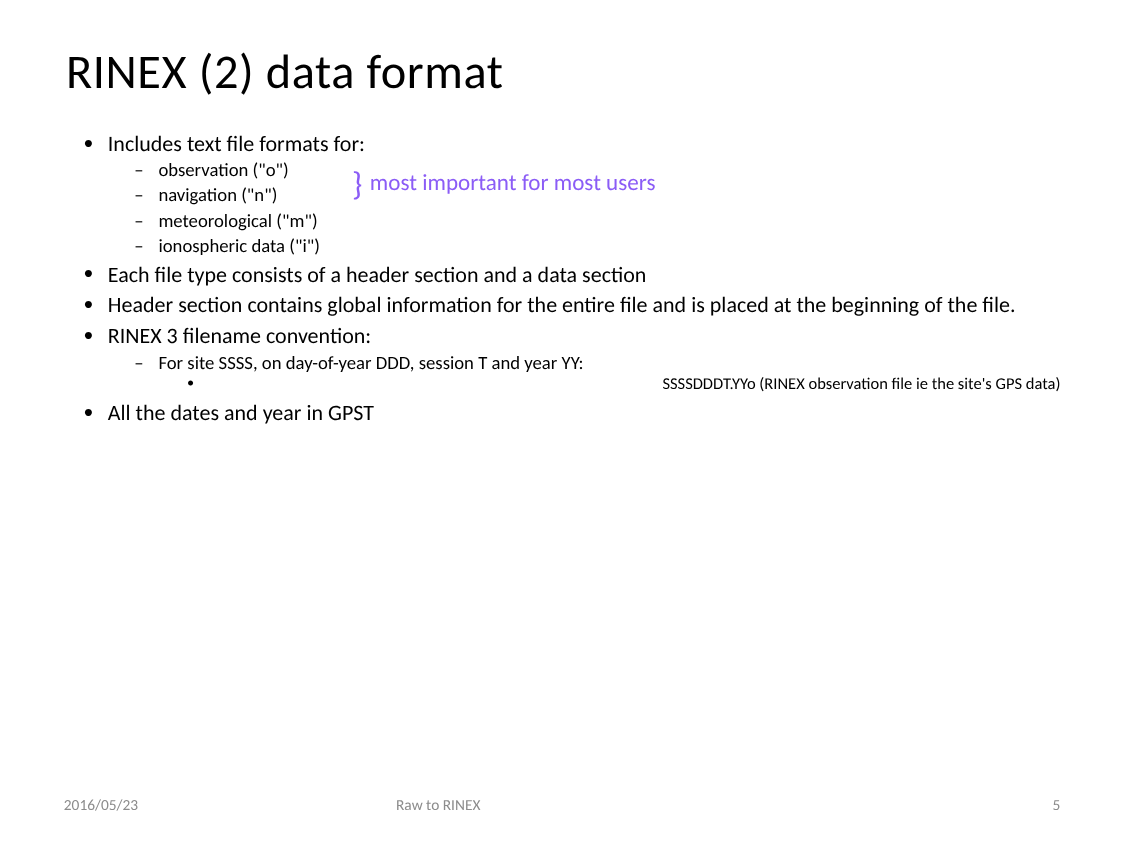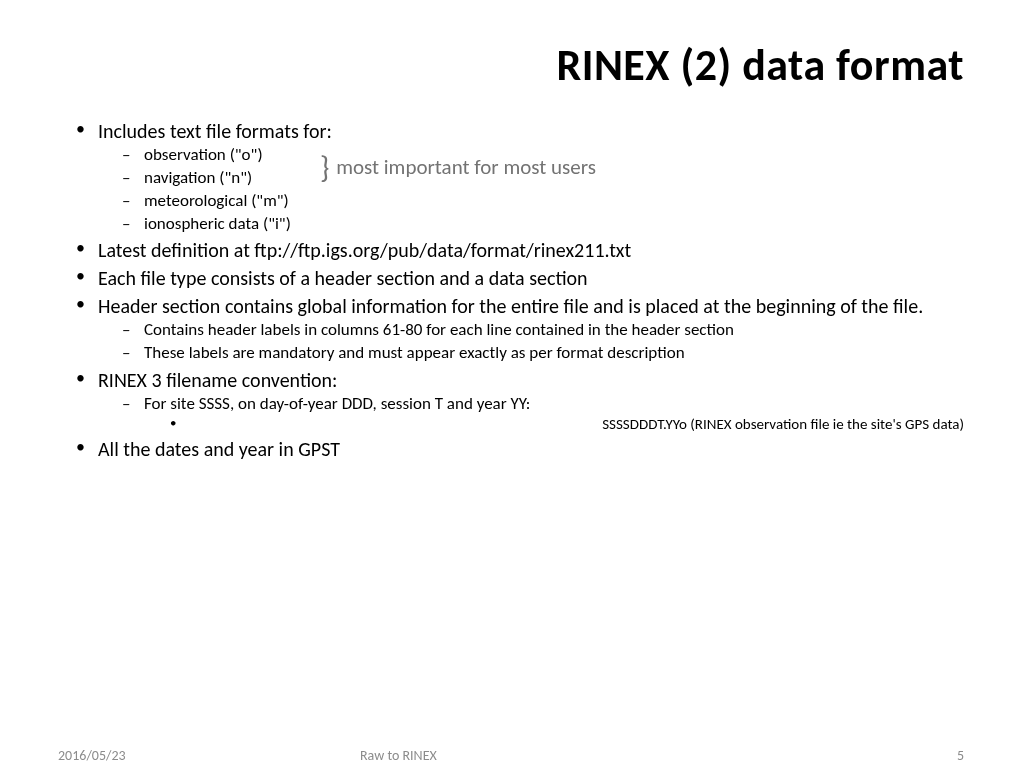--- a/index.html
+++ b/index.html
@@ -11,23 +11,23 @@
       color: #000;
       overflow: hidden;
     }
     .slide {
       position: relative;
       width: 1024px;
       height: 768px;
       padding: 30px 60px 50px 60px;
     }
     .title {
-      text-align: right;
+      text-align: left;
       font-size: 44px;
-      font-weight: 700;
+      font-weight: 400;
       margin-top: 8px;
       margin-bottom: 26px;
       letter-spacing: 0.5px;
     }
     .content {
       position: relative;
       font-size: 20px;
       line-height: 1.3;
     }
     ul.l1 {
@@ -73,31 +73,31 @@
     ul.l3 > li::before {
       content: "•";
       position: absolute;
       left: -20px;
       top: 0;
       font-size: 13px;
     }
     .brace-annot {
       position: absolute;
       font-size: 21px;
-      color: #737373;
+      color: #8b5cf6;
     }
     .brace-annot .brace {
       font-size: 30px;
       position: relative;
       top: 4px;
       left: -2px;
     }
     .footer {
       position: absolute;
-      bottom: 4px;
+      bottom: 28px;
       left: 0;
       width: 100%;
       display: flex;
       font-size: 14px;
       color: #8c8c8c;
       padding: 0 60px 0 58px;
     }
     .footer .date  { flex: 1; text-align: left; }
     .footer .label { flex: 1; text-align: left; }
     .footer .page  { flex: 1; text-align: right; }
@@ -114,28 +114,23 @@
     <ul class="l1">
       <li>
         <span>Includes text file formats for:</span>
         <ul class="l2">
           <li>observation ("o")</li>
           <li>navigation ("n")</li>
           <li>meteorological ("m")</li>
           <li>ionospheric data ("i")</li>
         </ul>
       </li>
-      <li>Latest definition at ftp://ftp.igs.org/pub/data/format/rinex211.txt</li>
       <li>Each file type consists of a header section and a data section</li>
       <li>
         <span>Header section contains global information for the entire file and is placed at the beginning of the file.</span>
-        <ul class="l2">
-          <li>Contains header labels in columns 61-80 for each line contained in the header section</li>
-          <li>These labels are mandatory and must appear exactly as per format description</li>
-        </ul>
       </li>
       <li>
         <span>RINEX 3 filename convention:</span>
         <ul class="l2">
           <li>
             <span>For site SSSS, on day-of-year DDD, session T and year YY:</span>
             <ul class="l3">
               <li>SSSSDDDT.YYo (RINEX observation file ie the site's GPS data)</li>
             </ul>
           </li>

